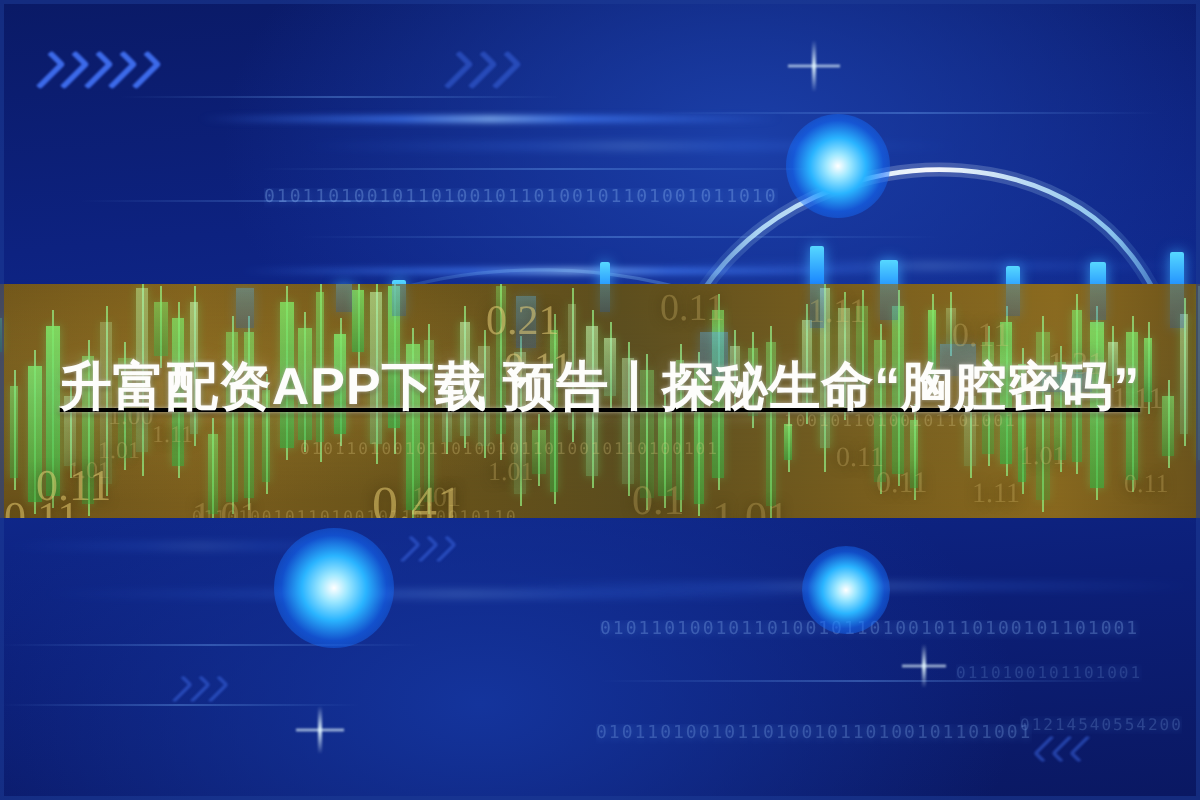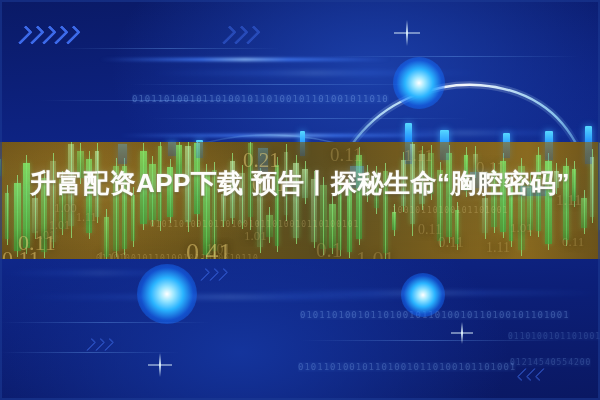--- a/index.html
+++ b/index.html
@@ -230,21 +230,21 @@
           <i></i>
           <i></i>
         </div>
       </div>
     <div id="bg-digits">
         <div class="digits" style="left: 132px; top: 94px; font-size: 9px; opacity: 0.6;">0101101001011010010110100101101001011010</div>
         <div class="digits" style="left: 418px; top: 228px; font-size: 8px; opacity: 0.5;">0110100101101001011010010110100101</div>
         <div class="digits" style="left: 300px; top: 310px; font-size: 9px; opacity: 0.55;">010110100101101001011010010110100101101001</div>
         <div class="digits" style="left: 298px; top: 362px; font-size: 9px; opacity: 0.5;">0101101001011010010110100101101001</div>
         <div class="digits" style="left: 510px; top: 358px; font-size: 8px; opacity: 0.4;">01214540554200</div>
-        <div class="digits" style="left: 508px; top: 332px; font-size: 8px; opacity: 0.35;">0110100101101001</div>
+        <div class="digits" style="left: 478px; top: 332px; font-size: 8px; opacity: 0.35;">0110100101101001</div>
       </div>
     <div id="bg-dots">
         <div class="gdot" style="left: 393px; top: 57px; width: 52px; height: 52px;"></div>
         <div class="gdot" style="left: 137px; top: 264px; width: 60px; height: 60px;"></div>
         <div class="gdot" style="left: 401px; top: 273px; width: 44px; height: 44px;"></div>
       </div>
     <div id="bg-stars">
         <div class="star" style="left: 394px; top: 20px; width: 26px; height: 26px;"></div>
         <div class="star" style="left: 148px; top: 353px; width: 24px; height: 24px;"></div>
         <div class="star" style="left: 451px; top: 322px; width: 22px; height: 22px;"></div>
@@ -442,18 +442,18 @@
         <div class="gnum dim" style="left: 486px; top: 98px; font-size: 14px;">1.11</div>
         <div class="gnum dim" style="left: 418px; top: 80px; font-size: 14px;">0.11</div>
         <div class="gnum dim" style="left: 510px; top: 78px; font-size: 13px;">1.01</div>
         <div class="gnum dim" style="left: 562px; top: 92px; font-size: 13px;">0.11</div>
         <div class="gnum dim" style="left: 316px; top: 96px; font-size: 21px;">0.1</div>
         <div class="gnum dim" style="left: 244px; top: 86px; font-size: 13px;">1.01</div>
       </div>
     <div class="band-veil"></div>
   </div>
 
-  <div class="title-wrap" style="top:166px;">
+  <div class="title-wrap" style="top:176px;text-decoration:underline;">
     <div class="tline" id="line1">升富配资APP下载 预告丨探秘生命“胸腔密码”</div>
   </div>
 
   <div class="frame"></div>
 </div>
 
 </body></html>

